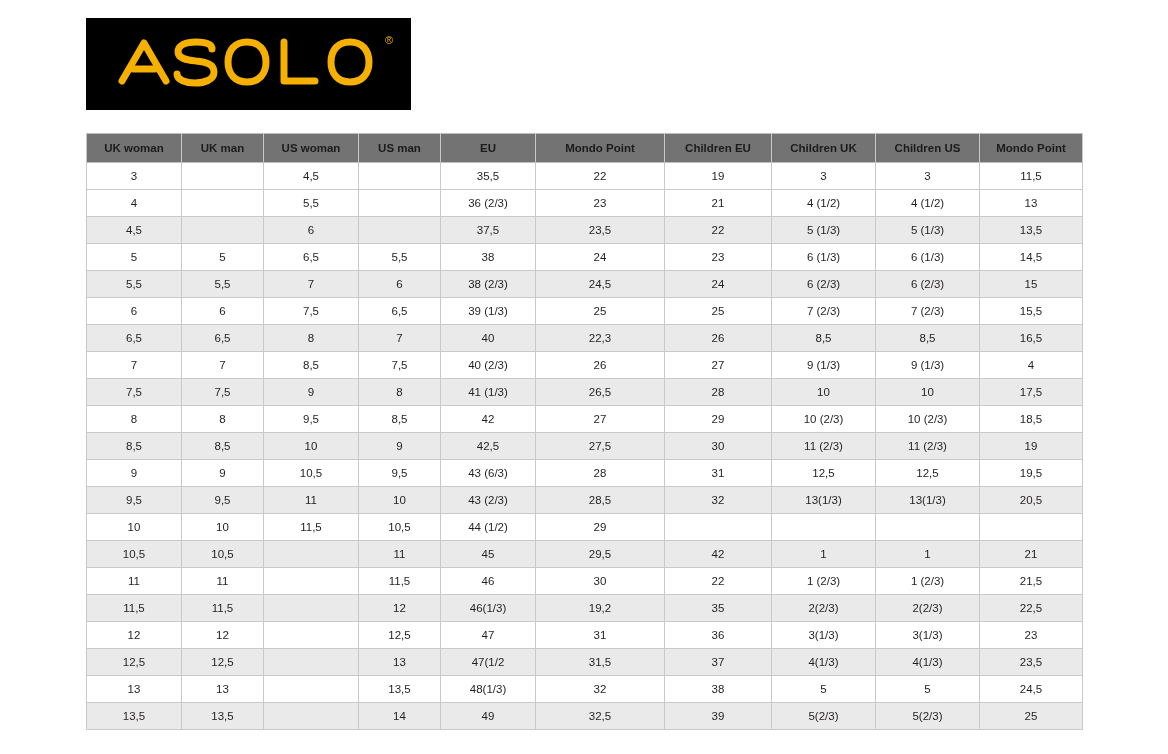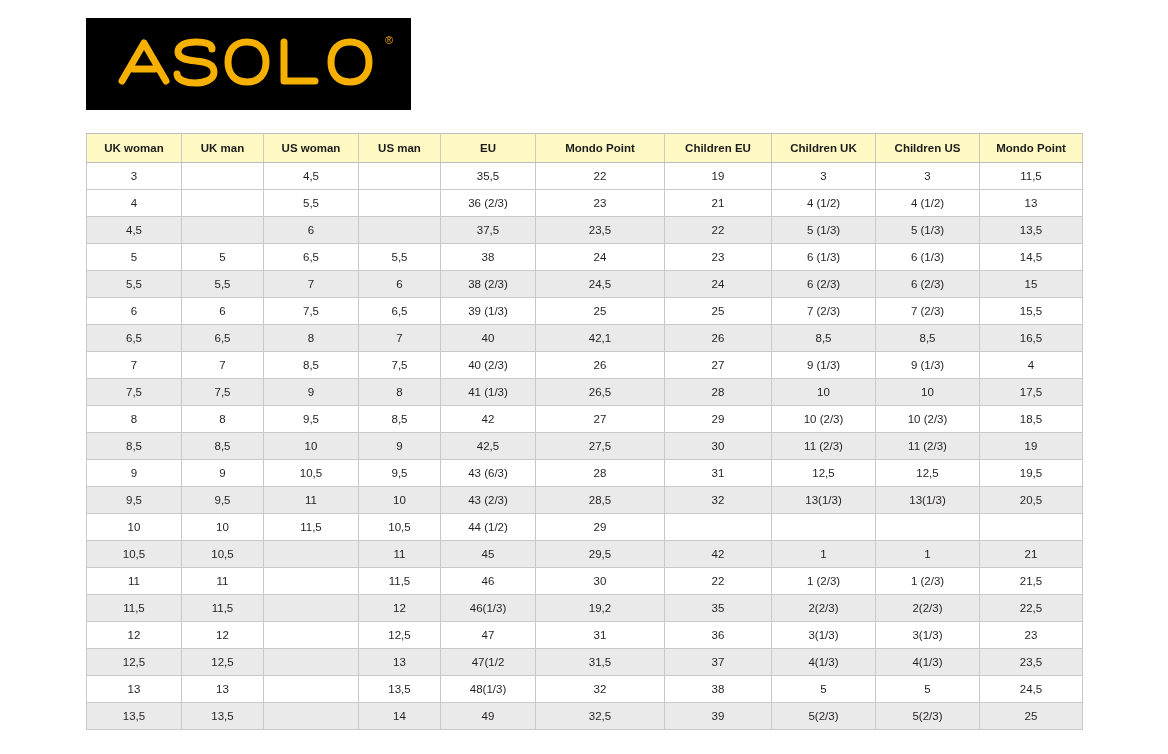--- a/index.html
+++ b/index.html
@@ -64,21 +64,21 @@
   table.size-chart td {
     border: 1px solid #c9c9c9;
     text-align: center;
     height: 26px;
     padding: 0 2px;
     line-height: 26px;
     white-space: nowrap;
     overflow: hidden;
   }
   table.size-chart thead th {
-    background: #fef9c3;
+    background: #737373;
     font-weight: bold;
     font-size: 11.5px;
     color: #1c1c1c;
     height: 28px;
     line-height: 28px;
     border-top: 1px solid #bdbdbd;
     border-bottom: 1px solid #bdbdbd;
     margin-top: 48px;
   }
   table.size-chart tbody tr.odd td {
@@ -225,21 +225,21 @@
             <td>7 (2/3)</td>
             <td>7 (2/3)</td>
             <td>15,5</td>
           </tr>
           <tr class="even">
             <td>6,5</td>
             <td>6,5</td>
             <td>8</td>
             <td>7</td>
             <td>40</td>
-            <td>42,1</td>
+            <td>22,3</td>
             <td>26</td>
             <td>8,5</td>
             <td>8,5</td>
             <td>16,5</td>
           </tr>
           <tr class="odd">
             <td>7</td>
             <td>7</td>
             <td>8,5</td>
             <td>7,5</td>

